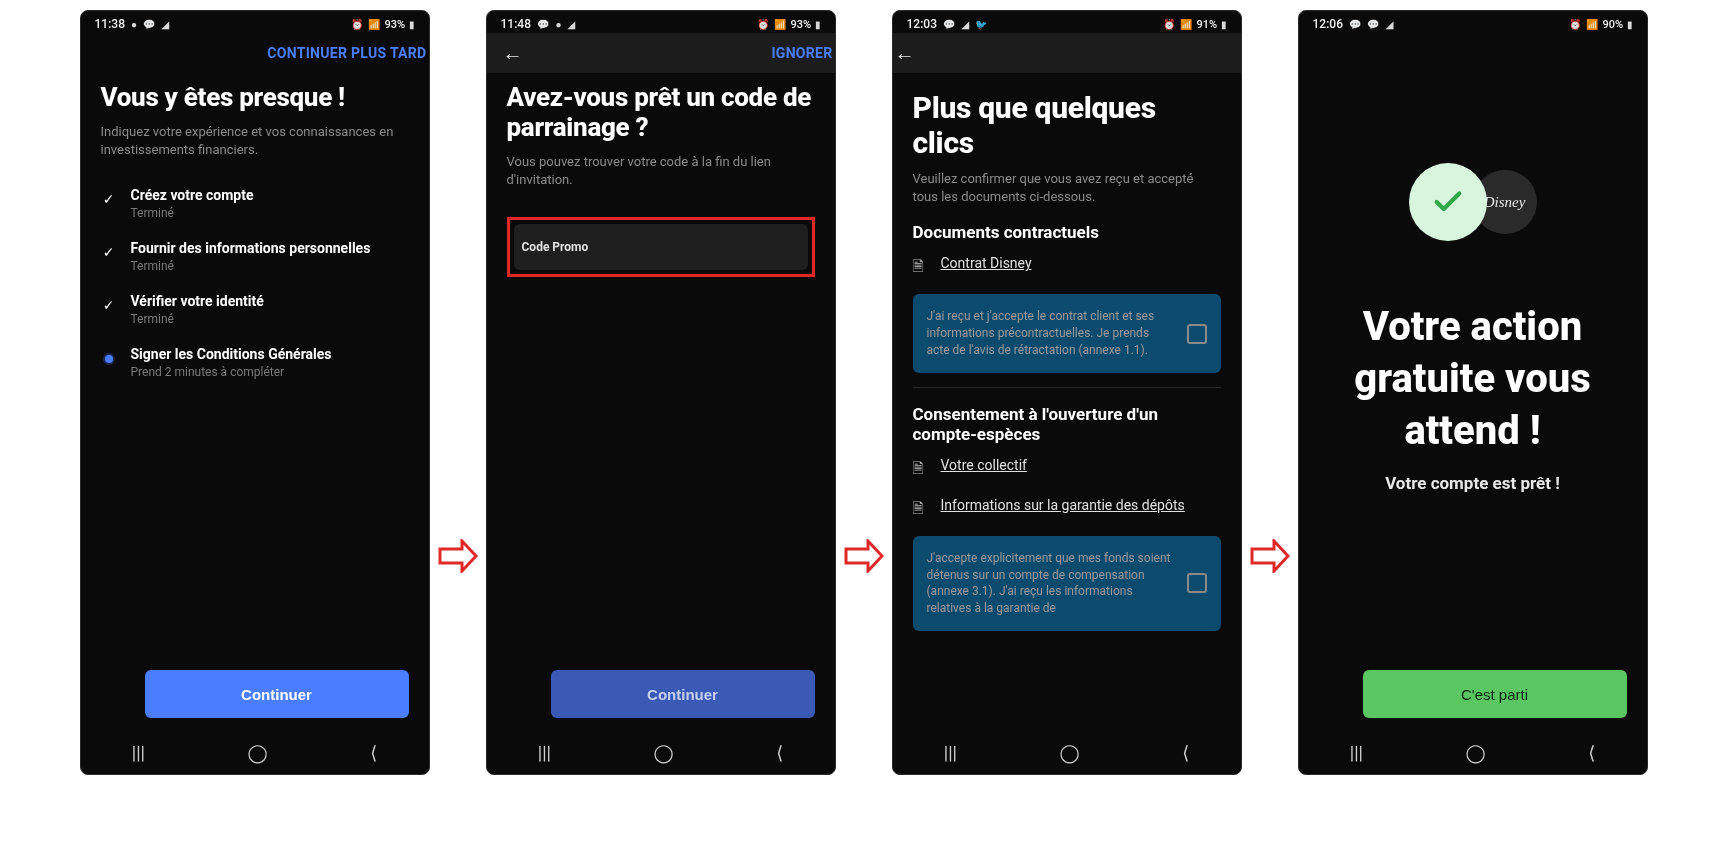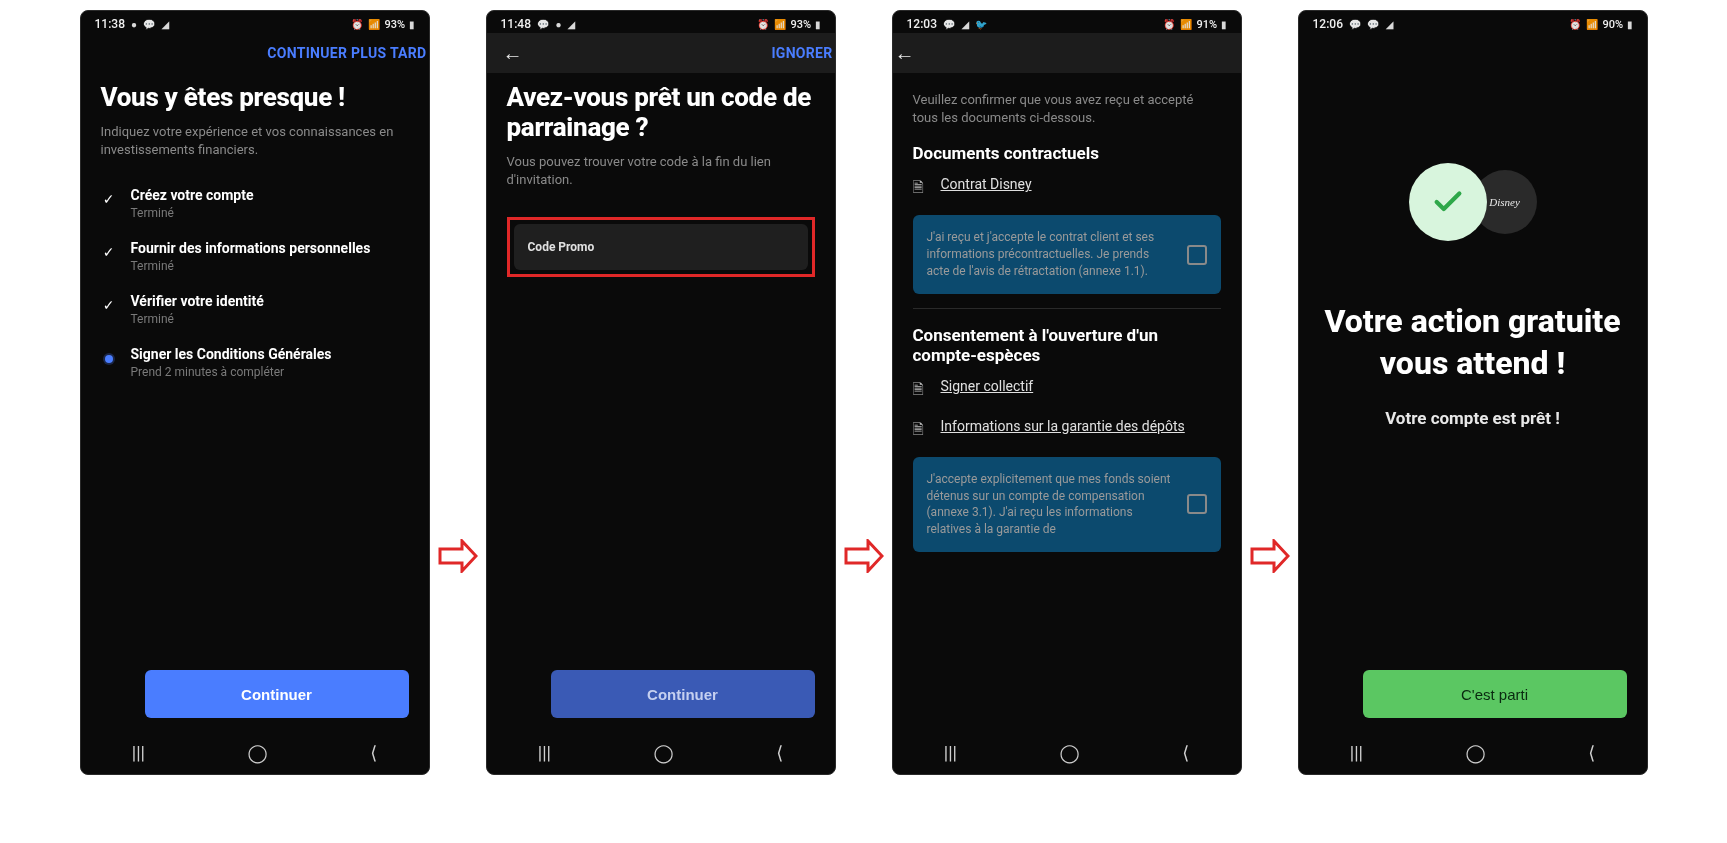--- a/index.html
+++ b/index.html
@@ -83,21 +83,21 @@
     font-size: 18px;
   }
   .promo-box {
     border: 3px solid #e02828;
     padding: 4px;
     margin-top: 6px;
   }
   .promo-field {
     background: #1f1f1f;
     border-radius: 6px;
-    padding: 16px 14px;
+    padding: 16px 8px;
   }
   .promo-label { font-size: 12px; font-weight: 700; color: #e0e0e0; }
   .section-title { font-size: 17px; font-weight: 700; color: #ffffff; margin: 16px 0 12px 0; }
   .doc-row { display: flex; gap: 12px; align-items: flex-start; margin-bottom: 14px; }
   .doc-icon { width: 16px; color: #bdbdbd; padding-top: 2px; font-size:14px;}
   .doc-link { font-size: 14px; color: #e0e0e0; text-decoration: underline; line-height: 1.35; }
   .consent-box {
     background: #0c4a6e;
     border-radius: 6px;
     padding: 14px;
@@ -106,22 +106,22 @@
     align-items: center;
     margin-bottom: 14px;
   }
   .consent-text { font-size: 12px; color: #9a9a9a; line-height: 1.4; flex:1;}
   .checkbox { width: 20px; height: 20px; border: 2px solid #8a8a8a; border-radius: 3px; flex-shrink:0;}
   .divider { height: 1px; background: #2a2a2a; margin: 14px 0; }
   .success-stack { display: flex; flex-direction: column; align-items: center; padding-top: 130px;}
   .badge-pair { display:flex; align-items:center; margin-bottom: 60px;}
   .badge-check { width: 78px; height: 78px; border-radius: 50%; background: #d8f5dd; display:flex;align-items:center;justify-content:center; z-index:2;}
   .badge-check svg { width:34px; height:34px;}
-  .badge-brand { width: 64px; height: 64px; border-radius: 50%; background: #2a2a2a; margin-left:-14px; display:flex;align-items:center;justify-content:center; font-family: cursive; font-style:italic; font-size:11px; color:#e8e8e8;}
-  .success-title { font-size: 32px; font-weight: 800; color: #ffffff; text-align:center; line-height:1.3; margin-bottom: 24px;}
+  .badge-brand { width: 64px; height: 64px; border-radius: 50%; background: #2a2a2a; margin-left:-14px; display:flex;align-items:center;justify-content:center; font-family: cursive; font-style:italic; font-size:15px; color:#e8e8e8;}
+  .success-title { font-size: 40px; font-weight: 800; color: #ffffff; text-align:center; line-height:1.3; margin-bottom: 16px;}
   .success-sub { font-size: 17px; font-weight: 700; color: #e8e8e8; text-align:center;}
   .arrow {
     align-self: center;
     margin-top: 330px;
     margin-left: -22px;
     margin-right: -22px;
     z-index: 5;
   }
   .arrow svg { width: 40px; height: 34px; }
   .phone:nth-of-type(3) .topbar { background:#1c1c1c; padding-left:16px;}
@@ -255,38 +255,39 @@
         <span class="sicon">📶</span>
         <span>91%</span>
         <span class="sicon">▮</span>
       </div>
   </div>
   <div class="topbar dark">
     <span class="back-arrow">←</span>
     <span></span>
   </div>
   <div class="content" style="padding-top:18px;">
+    <h1 style="font-size:30px;">Plus que quelques clics</h1>
     <p class="subtitle" style="margin-bottom:16px;">Veuillez confirmer que vous avez reçu et accepté tous les documents ci-dessous.</p>
 
     <div class="section-title">Documents contractuels</div>
     <div class="doc-row">
       <span class="doc-icon">🗎</span>
       <span class="doc-link">Contrat Disney</span>
     </div>
     <div class="consent-box">
       <div class="consent-text">J'ai reçu et j'accepte le contrat client et ses informations précontractuelles. Je prends acte de l'avis de rétractation (annexe 1.1).</div>
       <div class="checkbox"></div>
     </div>
 
     <div class="divider"></div>
 
     <div class="section-title">Consentement à l'ouverture d'un compte-espèces</div>
     <div class="doc-row">
       <span class="doc-icon">🗎</span>
-      <span class="doc-link">Signer collectif</span>
+      <span class="doc-link">Votre collectif</span>
     </div>
     <div class="doc-row">
       <span class="doc-icon">🗎</span>
       <span class="doc-link">Informations sur la garantie des dépôts</span>
     </div>
     <div class="consent-box">
       <div class="consent-text">J'accepte explicitement que mes fonds soient détenus sur un compte de compensation (annexe 3.1). J'ai reçu les informations relatives à la garantie de</div>
       <div class="checkbox"></div>
     </div>
   </div>

